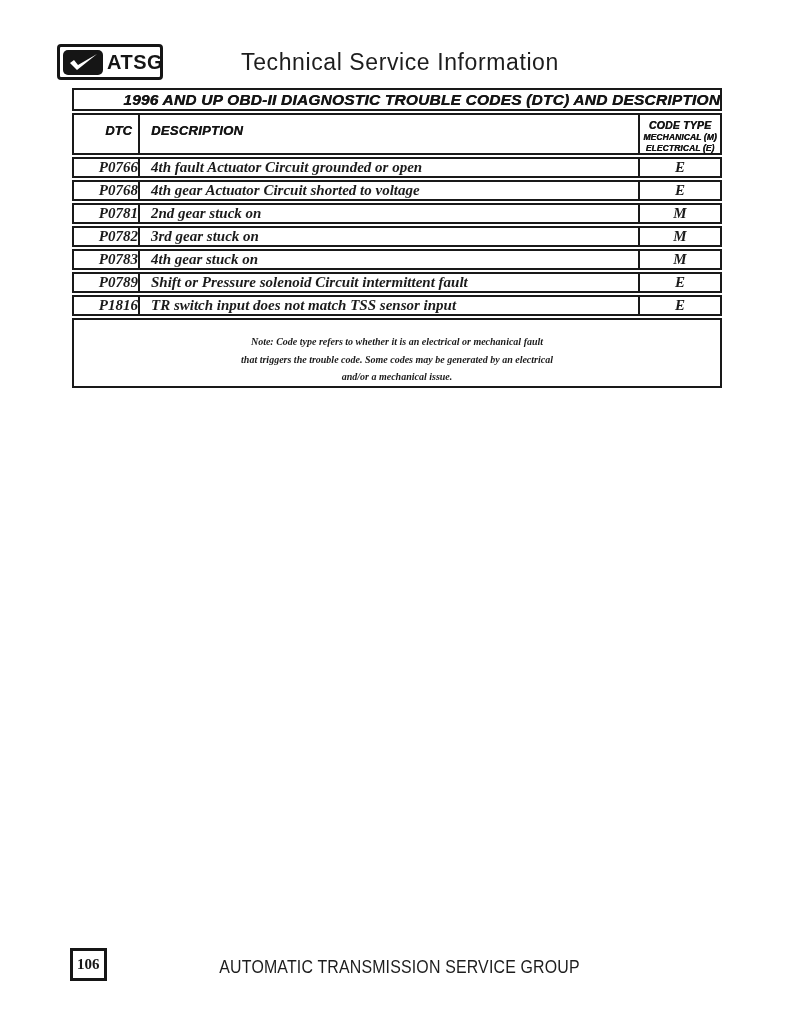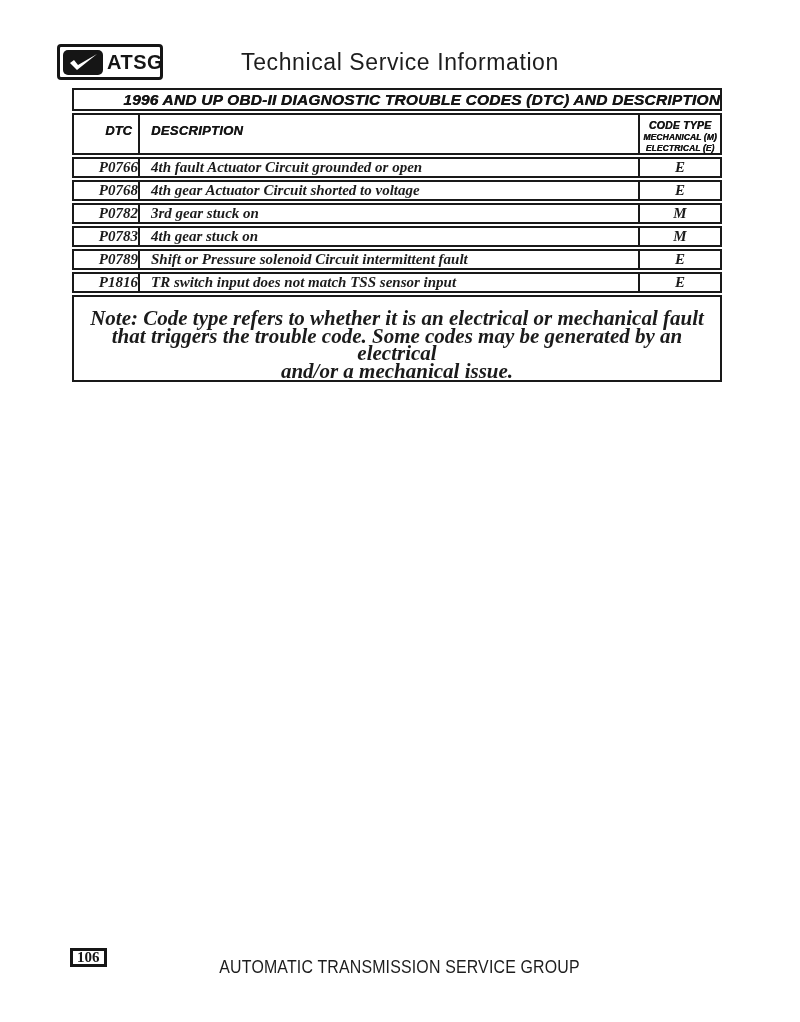--- a/index.html
+++ b/index.html
@@ -55,25 +55,25 @@
   .code-l1 { font-size:10.5px; letter-spacing:0.2px; }
   .code-l2, .code-l3 { font-size:8.5px; letter-spacing:0.1px; margin-top:1px; }
 
   .serifbi { font-family:"Liberation Serif",serif; font-weight:700; font-style:italic; color:#1b1b1b; }
 
   .cell-dtc  { height:17px; text-align:right; font-size:15px; }
   .cell-desc { padding-left:11px; font-size:15px; }
   .cell-code { text-align:center; font-size:15px; }
 
   .note-cell { height:68px; vertical-align:top; padding-top:13px; text-align:center;
-               font-size:21px; line-height:17.5px; }
+               font-size:10px; line-height:17.5px; }
 
   
   .page-num {
-    position:absolute; left:70px; top:948px; min-width:30px; height:19px;
+    position:absolute; left:70px; top:948px; min-width:30px; height:33px;
     border:3px solid #161616; background:#fff;
     display:flex; align-items:center; justify-content:center; padding:0 4px;
     font-family:"Liberation Serif",serif; font-weight:700; font-size:15px; color:#161616;
   }
   .footer-line { position:absolute; left:0; right:0; top:956px; text-align:center; }
   .footer-line span {
     display:inline-block; transform:scaleX(0.86); transform-origin:center;
     font-size:18.5px; letter-spacing:0.2px; color:#1d1d1d;
   }
 </style>
@@ -118,20 +118,25 @@
         <td class="cell-dtc serifbi">P0766</td>
         <td class="cell-desc serifbi">4th fault Actuator Circuit grounded or open</td>
         <td class="cell-code serifbi">E</td>
       </tr>
         <tr>
         <td class="cell-dtc serifbi">P0768</td>
         <td class="cell-desc serifbi">4th gear Actuator Circuit shorted to voltage</td>
         <td class="cell-code serifbi">E</td>
       </tr>
         <tr>
+        <td class="cell-dtc serifbi">P0781</td>
+        <td class="cell-desc serifbi">2nd gear stuck on</td>
+        <td class="cell-code serifbi">M</td>
+      </tr>
+        <tr>
         <td class="cell-dtc serifbi">P0782</td>
         <td class="cell-desc serifbi">3rd gear stuck on</td>
         <td class="cell-code serifbi">M</td>
       </tr>
         <tr>
         <td class="cell-dtc serifbi">P0783</td>
         <td class="cell-desc serifbi">4th gear stuck on</td>
         <td class="cell-code serifbi">M</td>
       </tr>
         <tr>

